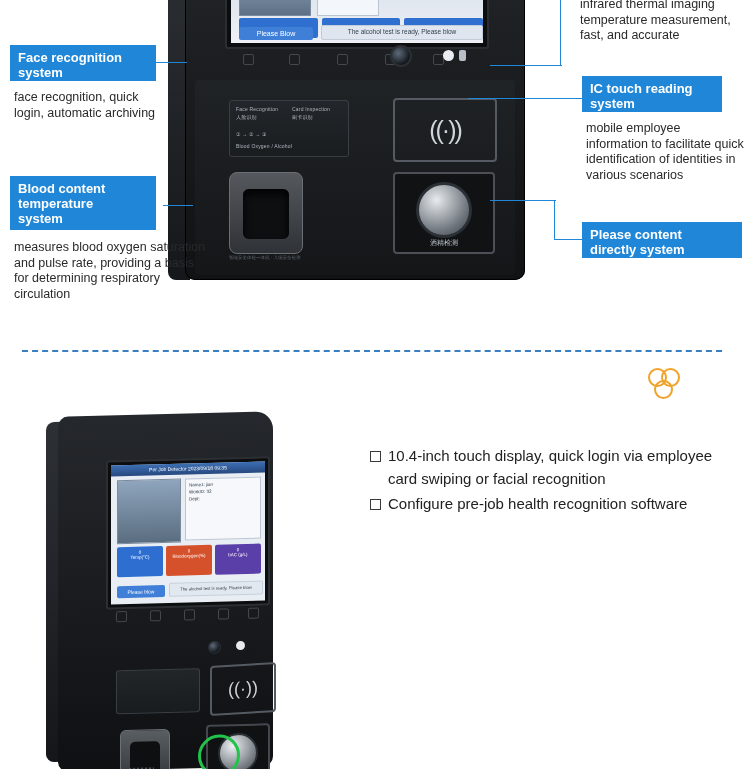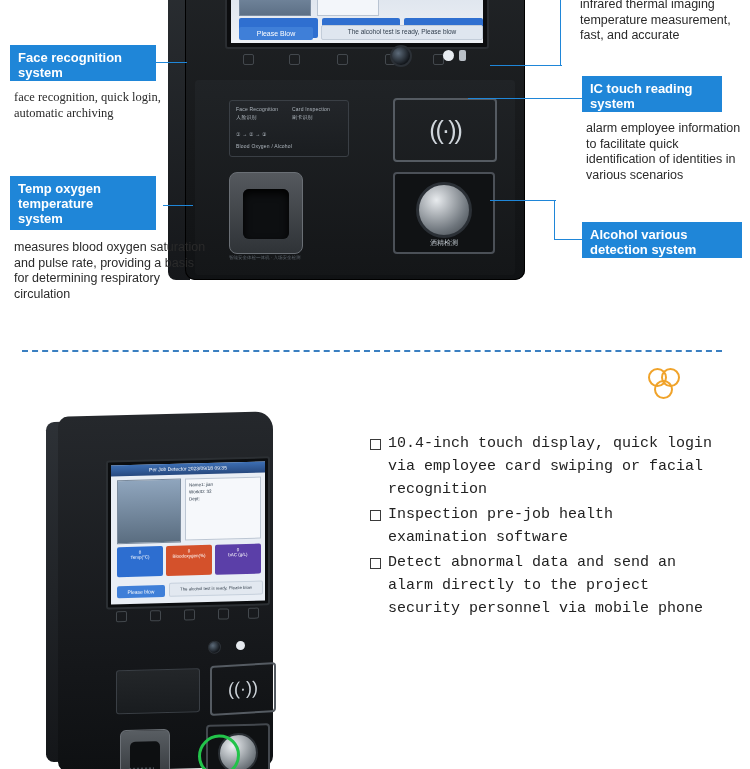--- a/index.html
+++ b/index.html
@@ -298,21 +298,21 @@
     border:3px solid #22c34a; border-radius:50%;
   }
   .b-dots {
     position:absolute; left:70px; top:352px; width:26px; height:14px;
     background:radial-gradient(#484e54 1px, transparent 1.2px);
     background-size:4px 4px;
   }
 
   
   #bullets {
-    position:absolute; left:370px; top:32px; width:350px;font-family:Liberation Mono, monospace;
+    position:absolute; left:370px; top:44px; width:350px;
   }
   .bullet {
     display:flex;
     align-items:flex-start;
     margin-bottom:2px;
   }
   .bullet .box {
     flex:0 0 auto;
     width:9px; height:9px;
     border:1.3px solid #3a3a3a;
@@ -394,40 +394,40 @@
   <div class="lead" style="left:490px; top:65px; width:72px;"></div>
   <div class="lead" style="left:468px; top:98px; width:114px;"></div>
   <div class="lead-v" style="left:554px; top:200px; height:40px;"></div>
   <div class="lead" style="left:490px; top:200px; width:66px;"></div>
   <div class="lead" style="left:554px; top:239px; width:28px;"></div>
 
   <div class="callout-title" style="left:10px; top:45px; width:146px; height:36px;">
     <div>Face recognition</div>
     <div>system</div>
   </div>
-  <div class="callout-body" style="left:14px; top:90px; width:152px;font-family:Liberation Serif, serif;">face recognition, quick login, automatic archiving</div>
+  <div class="callout-body" style="left:14px; top:90px; width:152px;">face recognition, quick login, automatic archiving</div>
 
   <div class="callout-title" style="left:10px; top:176px; width:146px; height:54px;">
-    <div>Temp oxygen</div>
+    <div>Blood content</div>
     <div>temperature</div>
     <div>system</div>
   </div>
   <div class="callout-body" style="left:14px; top:240px; width:196px;">measures blood oxygen saturation and pulse rate, providing a basis for determining respiratory circulation</div>
 
   <div class="callout-body" style="left:580px; top:-3px; width:162px;">infrared thermal imaging temperature measurement, fast, and accurate</div>
 
   <div class="callout-title" style="left:582px; top:76px; width:140px; height:36px;">
     <div>IC touch reading</div>
     <div>system</div>
   </div>
-  <div class="callout-body" style="left:586px; top:121px; width:158px;">alarm employee information to facilitate quick identification of identities in various scenarios</div>
+  <div class="callout-body" style="left:586px; top:121px; width:158px;">mobile employee information to facilitate quick identification of identities in various scenarios</div>
 
   <div class="callout-title" style="left:582px; top:222px; width:160px; height:36px;">
-    <div>Alcohol various</div>
-    <div>detection system</div>
+    <div>Please content</div>
+    <div>directly system</div>
   </div>
 </div>
 
 <div id="divider"></div>
 
 <div id="logo">
   <span class="c c1"></span>
   <span class="c c2"></span>
   <span class="c c3"></span>
 </div>
@@ -494,20 +494,16 @@
     </div>
   </div>
 
   <div id="bullets">
     <div class="bullet">
       <span class="box"></span>
       <span class="txt">10.4-inch touch display, quick login via employee card swiping or facial recognition</span>
     </div>
     <div class="bullet">
       <span class="box"></span>
-      <span class="txt">Inspection pre-job health examination software</span>
+      <span class="txt">Configure pre-job health recognition software</span>
     </div>
-    <div class="bullet">
-      <span class="box"></span>
-      <span class="txt">Detect abnormal data and send an alarm directly to the project security personnel via mobile phone</span>
-    </div>
   </div>
 </div>
 
 </body></html>

